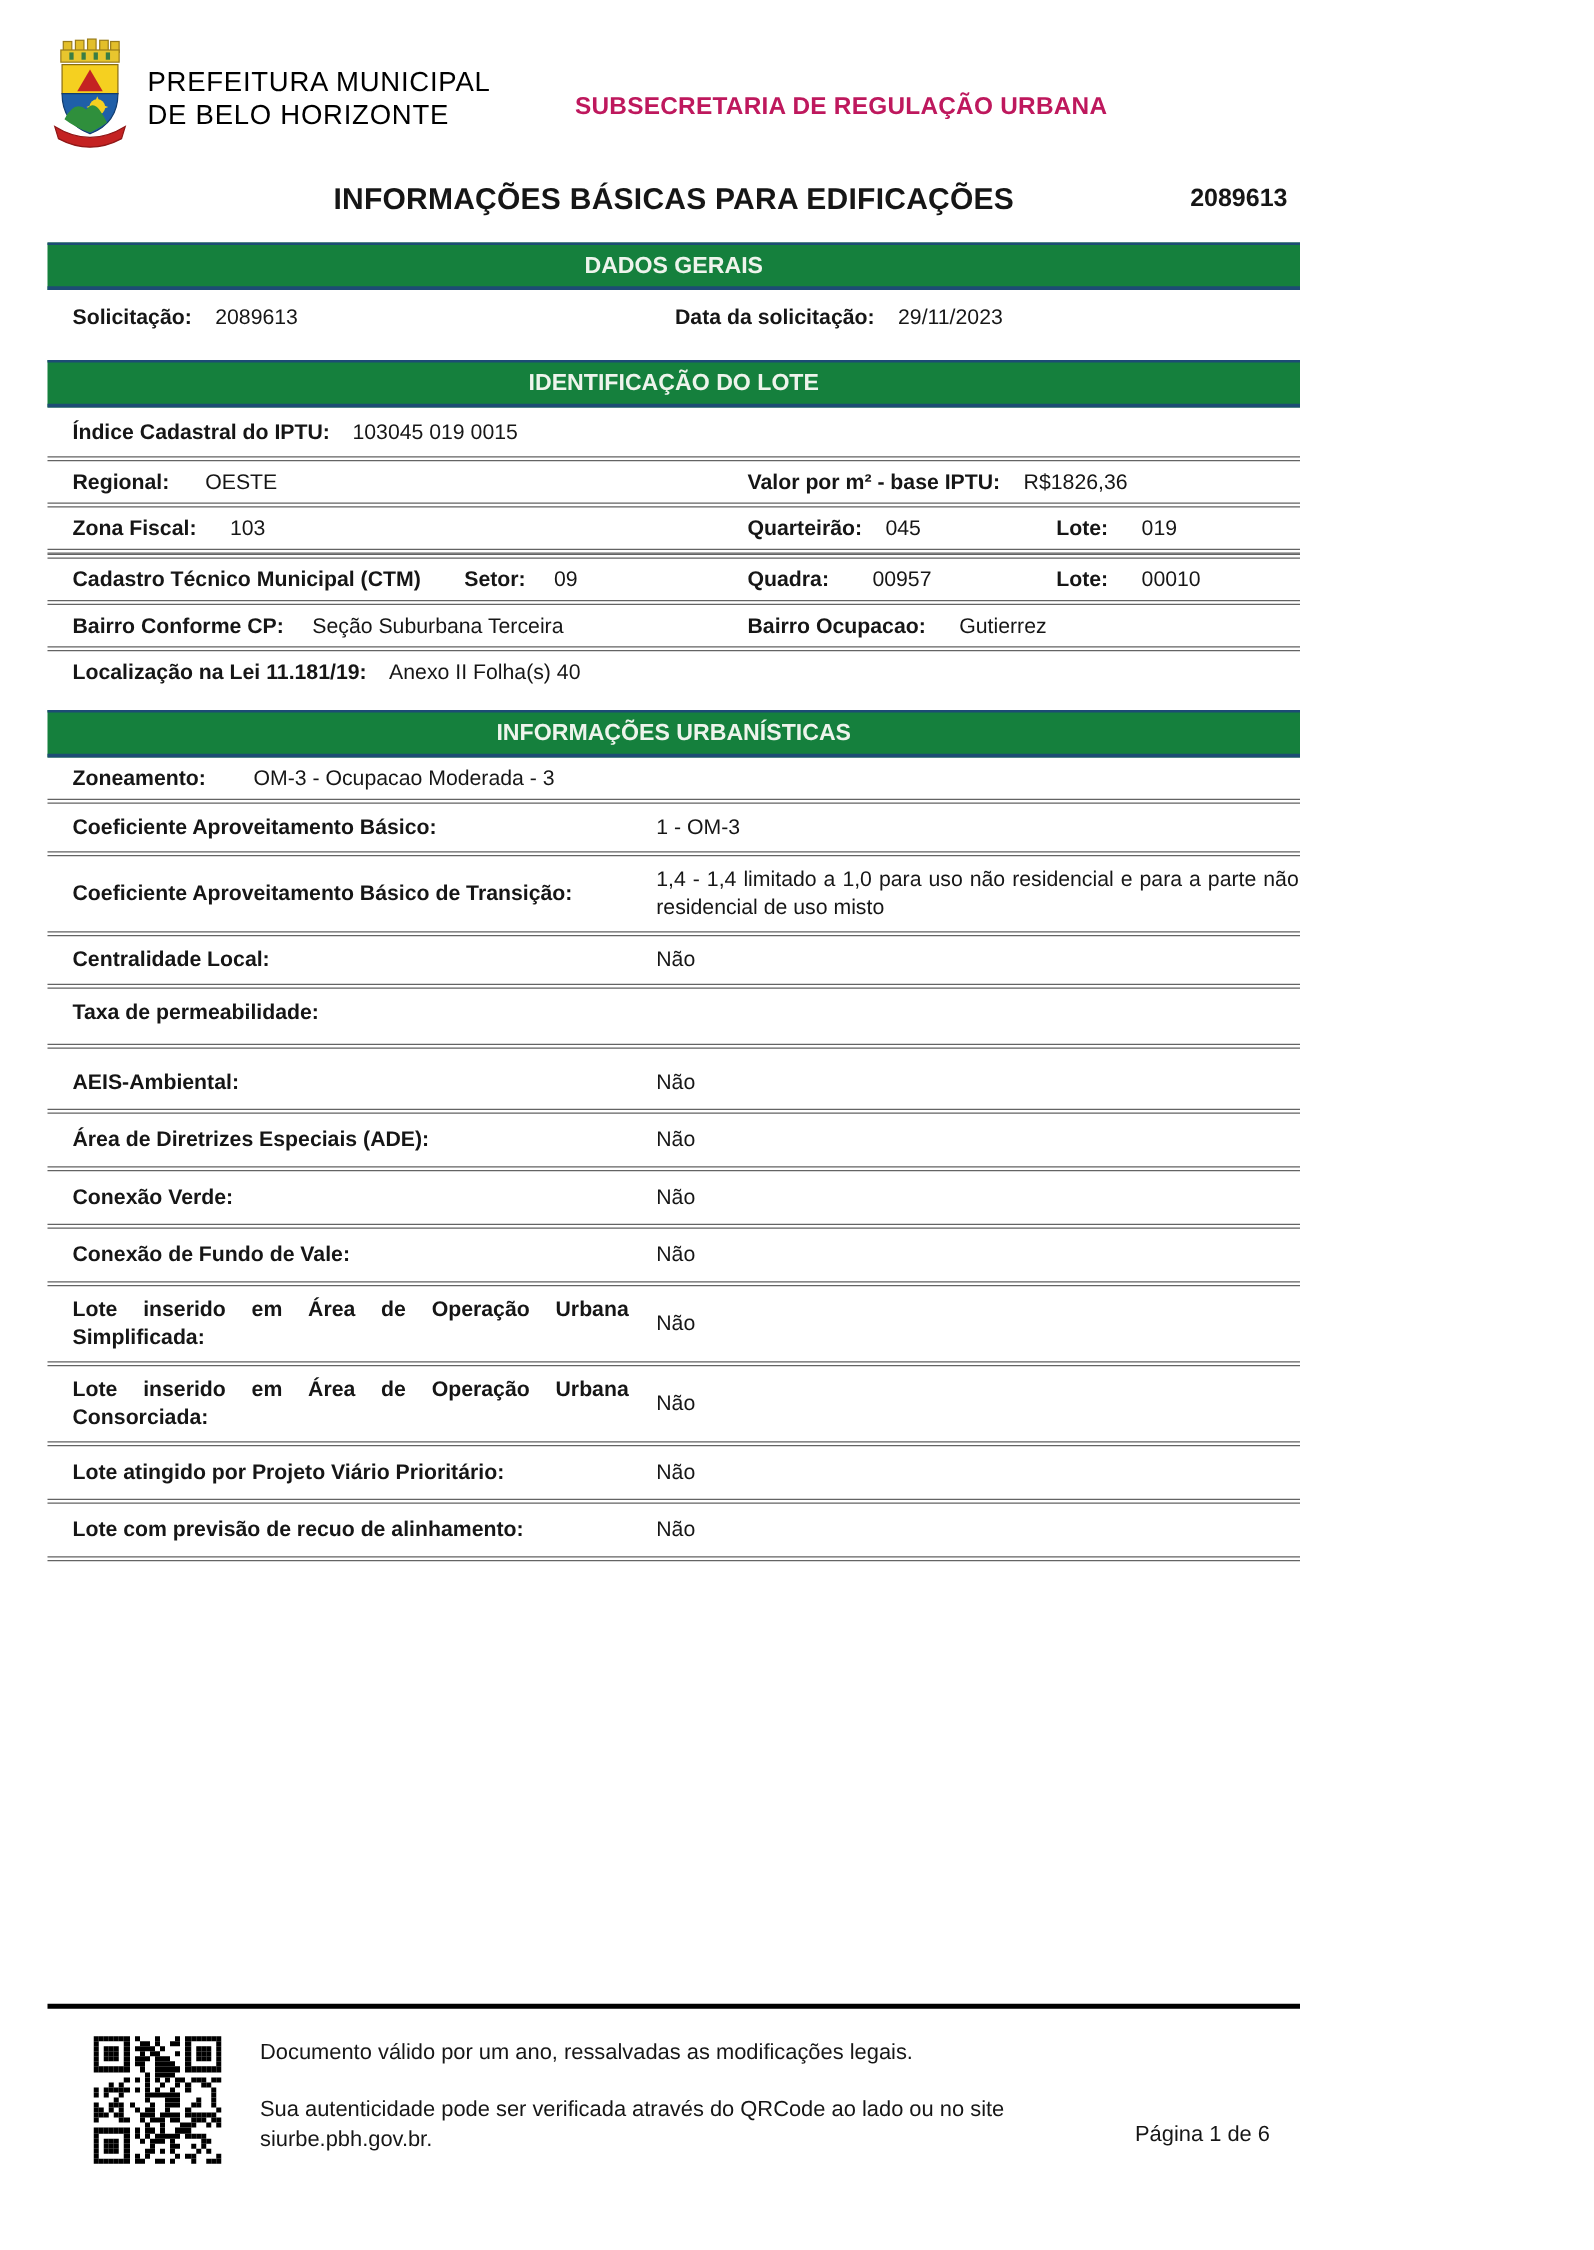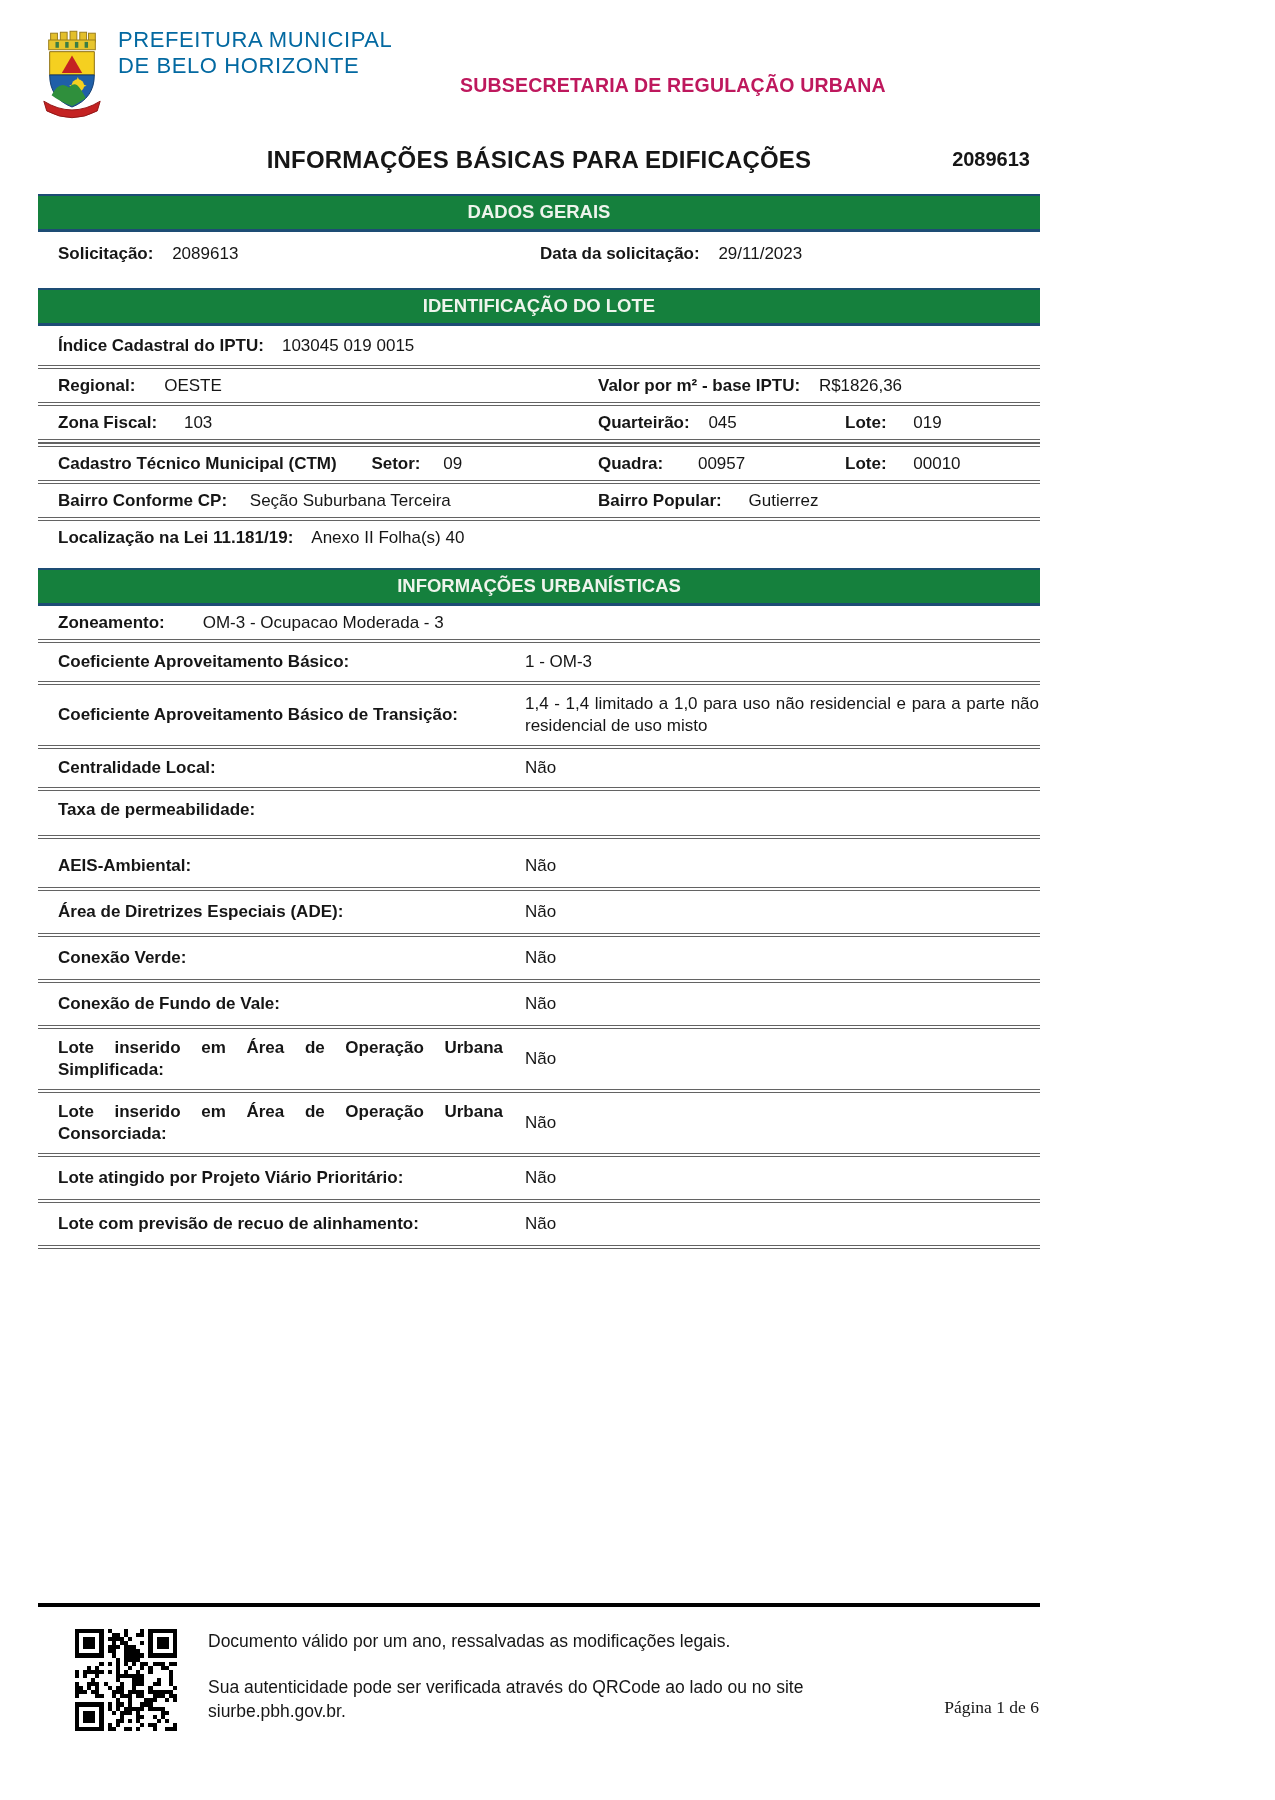--- a/index.html
+++ b/index.html
@@ -3,21 +3,21 @@
 <meta charset="utf-8">
 <style>
   html,body{margin:0;padding:0;background:#ffffff;}
   body{width:1275px;height:1800px;position:relative;overflow:hidden;
        font-family:"Liberation Sans",sans-serif;color:#161616;}
   .page{position:absolute;left:38px;top:0;width:1002px;height:1800px;}
 
   
   .header-row{display:flex;padding-top:27px;height:95px;position:relative;}
   .crest{width:68px;height:94px;flex:0 0 68px;}
-  .org-name{margin-left:12px;color:#0369a1;font-size:22px;
+  .org-name{margin-left:12px;margin-top:26px;color:#000000;font-size:22px;
             line-height:1.18;letter-spacing:0.6px;font-weight:400;}
   .subsec{position:absolute;left:422px;top:74px;font-weight:bold;font-size:19.5px;
           color:#be185d;letter-spacing:0.2px;}
 
   .title-row{margin-top:24px;position:relative;text-align:center;height:30px;}
   .doc-title{font-weight:bold;font-size:24px;letter-spacing:0.2px;}
   .doc-number{position:absolute;right:10px;top:2px;font-weight:bold;font-size:20px;}
 
   
   .bar{background:#15803d;color:#eef4ec;font-weight:bold;font-size:18.5px;
@@ -53,21 +53,21 @@
   .p10r{padding-top:10px;padding-bottom:10px;}
 
   
   .footer{position:absolute;left:0;top:1603px;width:100%;border-top:4px solid #000;}
   .footer-flex{display:flex;padding-top:22px;}
   .qr{margin-left:37px;display:grid;grid-template-columns:repeat(25,1fr);
       grid-template-rows:repeat(25,1fr);width:102px;height:102px;background:#fff;flex:0 0 102px;}
   .qr .d{background:#000;}
   .ftext{margin-left:31px;font-size:17.5px;line-height:24px;width:660px;}
   .fline2{margin-top:22px;}
-  .page-num{position:absolute;top:90px;right:1px;font-size:17.5px;font-family:Liberation Serif, serif;}
+  .page-num{position:absolute;top:90px;right:24px;font-size:17.5px;}
 </style>
 </head>
 <body>
 
 <div class="page">
 
   <div class="header-row">
     <div class="crest">
       <svg viewBox="0 0 70 96" width="68" height="94">
 
@@ -180,21 +180,21 @@
   </div>
   <div class="sep"></div>
 
   <div class="irow">
     <div class="left">
       <span class="lb">Bairro Conforme CP:</span>
       <span class="vl gap18">Seção Suburbana Terceira</span>
     </div>
     <div class="right">
       <div>
-        <span class="lb">Bairro Popular:</span>
+        <span class="lb">Bairro Ocupacao:</span>
         <span class="vl gap22">Gutierrez</span>
       </div>
     </div>
   </div>
   <div class="sep"></div>
 
   <div class="irow">
     <span class="lb">Localização na Lei 11.181/19:</span>
     <span class="vl gap18">Anexo II Folha(s) 40</span>
   </div>

